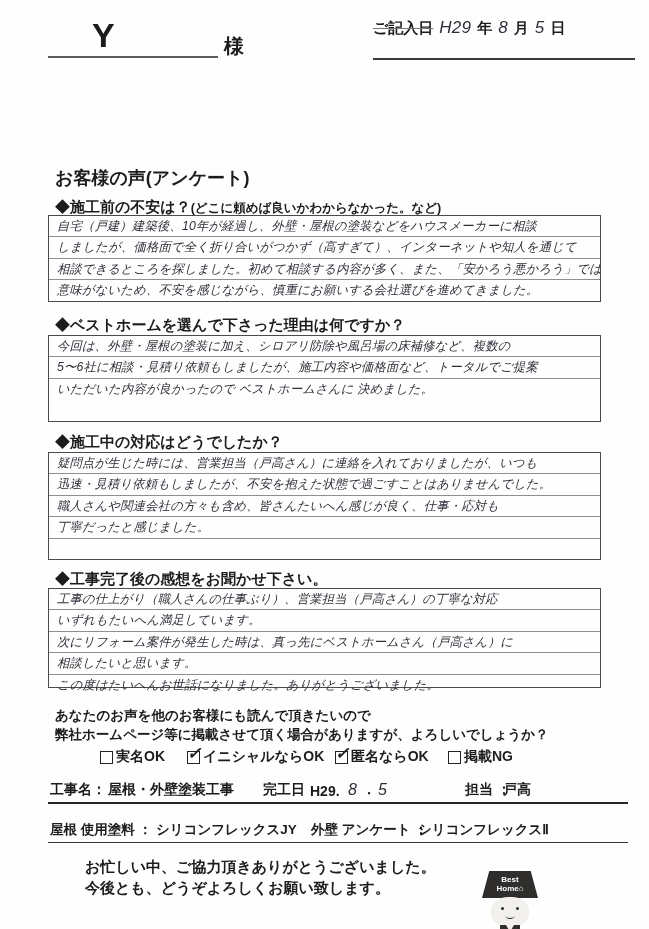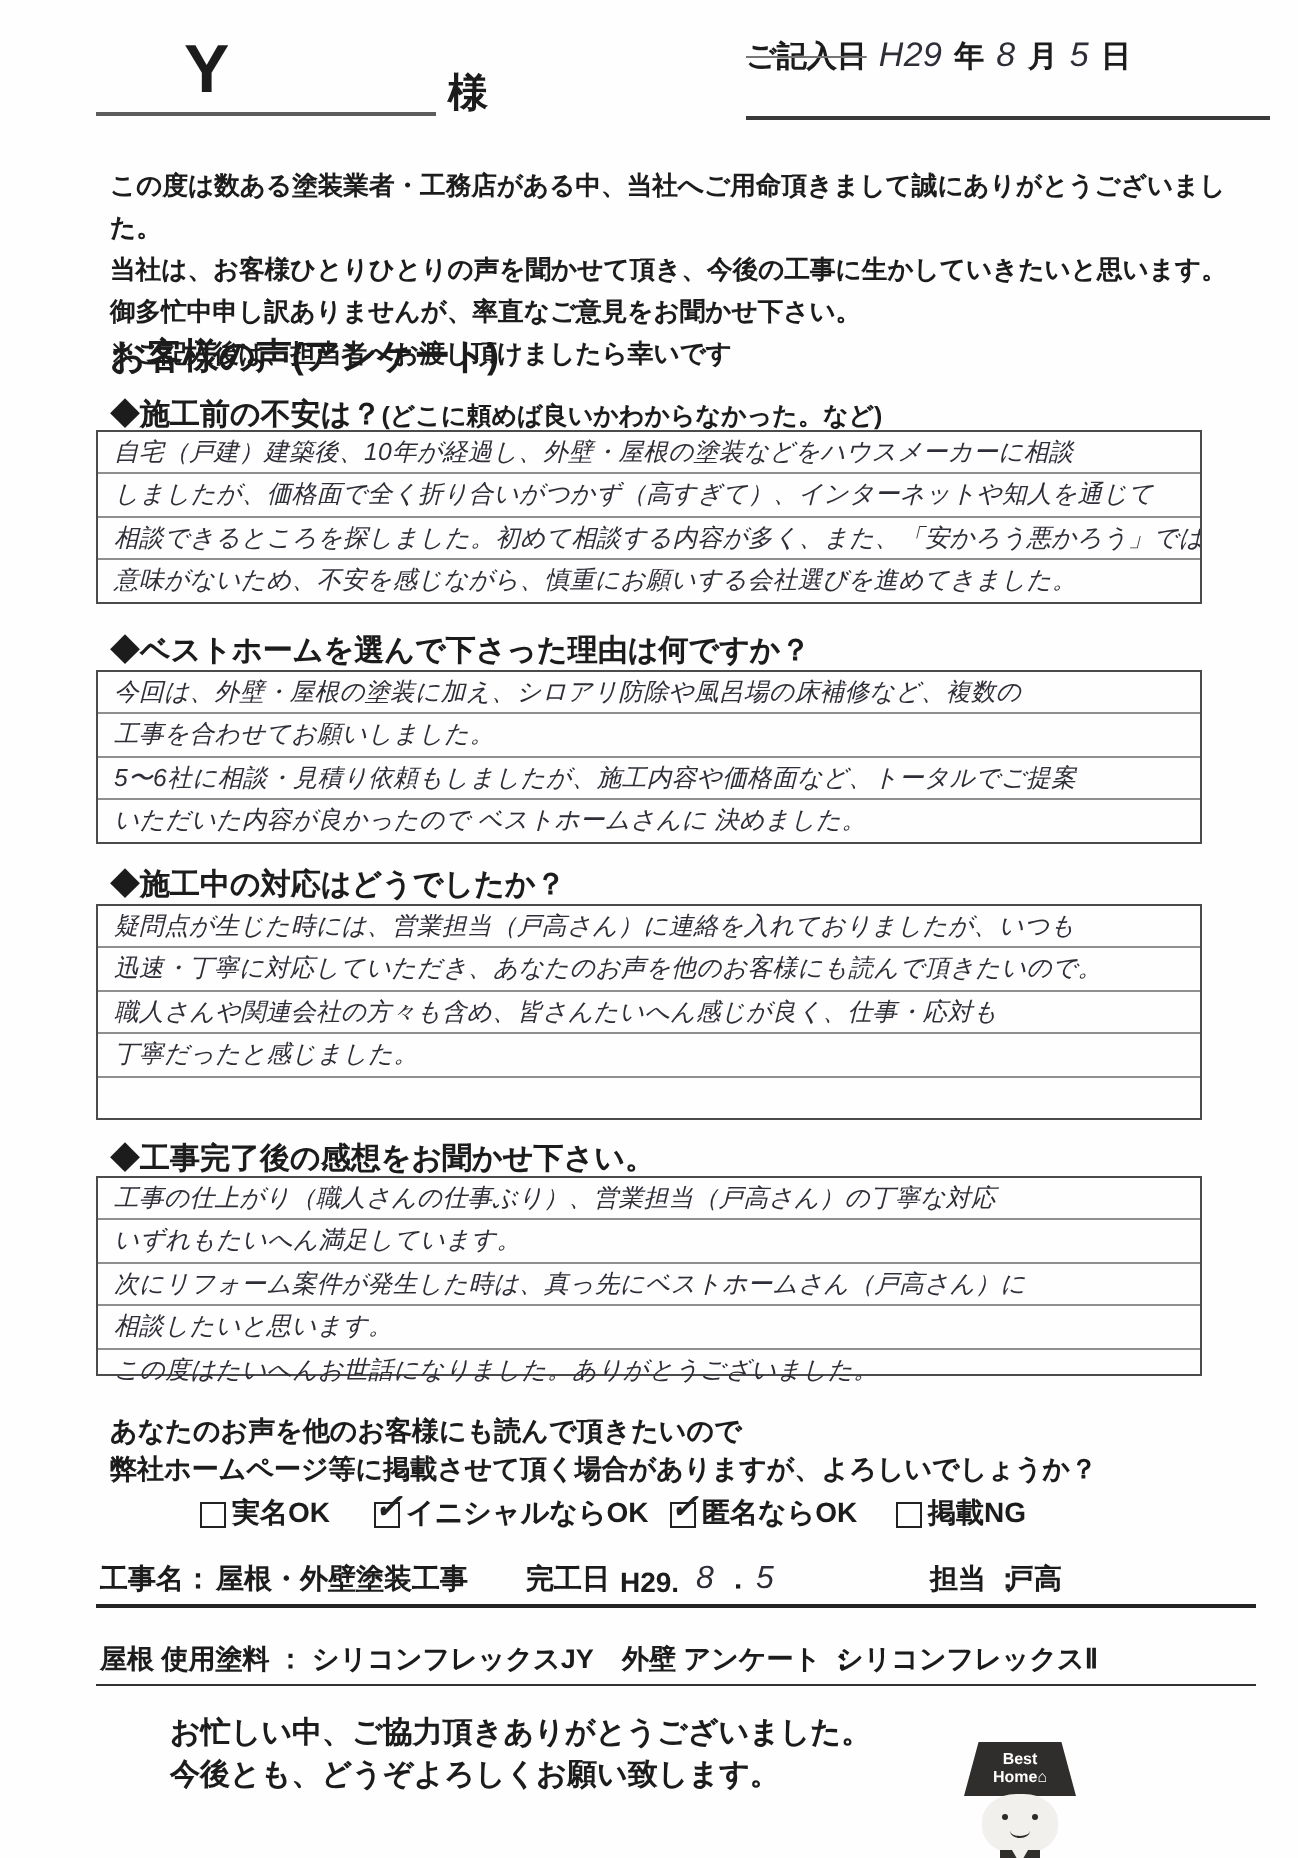--- a/index.html
+++ b/index.html
@@ -72,55 +72,48 @@
   <div class="abs date-row">
     <span class="lbl">ご記入日</span>
     <span class="hv hand">H29</span>
     <span class="lbl2">年</span>
     <span class="hv hand">8</span>
     <span class="lbl2">月</span>
     <span class="hv hand">5</span>
     <span class="lbl2">日</span>
   </div>
 
-  <div class="abs intro">
-    <div>この度は数ある塗装業者・工務店がある中、当社へご用命頂きまして誠にありがとうございました。</div>
-    <div>当社は、お客様ひとりひとりの声を聞かせて頂き、今後の工事に生かしていきたいと思います。</div>
-    <div>御多忙中申し訳ありませんが、率直なご意見をお聞かせ下さい。</div>
-    <div>※ご記入後は、担当者へお渡し頂けましたら幸いです</div>
-  </div>
 
   <div class="abs survey-title">お客様の声(アンケート)</div>
 
   <div class="abs" style="left:55px;top:198px;">
     <span class="sec-head">◆施工前の不安は？</span><span class="sec-note">(どこに頼めば良いかわからなかった。など)</span>
   </div>
   <div class="abs answer-box" style="top:215px;height:87px;">
     <div class="ans-row hand">自宅（戸建）建築後、10年が経過し、外壁・屋根の塗装などをハウスメーカーに相談</div>
     <div class="ans-row hand">しましたが、価格面で全く折り合いがつかず（高すぎて）、インターネットや知人を通じて</div>
     <div class="ans-row hand">相談できるところを探しました。初めて相談する内容が多く、また、「安かろう悪かろう」では</div>
     <div class="ans-row hand">意味がないため、不安を感じながら、慎重にお願いする会社選びを進めてきました。</div>
   </div>
 
   <div class="abs" style="left:55px;top:316px;">
     <span class="sec-head">◆ベストホームを選んで下さった理由は何ですか？</span>
   </div>
   <div class="abs answer-box" style="top:335px;height:87px;">
     <div class="ans-row hand">今回は、外壁・屋根の塗装に加え、シロアリ防除や風呂場の床補修など、複数の</div>
-    <div class="ans-row hand">工事を合わせてお願いしました。</div>
     <div class="ans-row hand">5〜6社に相談・見積り依頼もしましたが、施工内容や価格面など、トータルでご提案</div>
     <div class="ans-row hand">いただいた内容が良かったので ベストホームさんに 決めました。</div>
   </div>
 
   <div class="abs" style="left:55px;top:433px;">
     <span class="sec-head">◆施工中の対応はどうでしたか？</span>
   </div>
   <div class="abs answer-box" style="top:452px;height:108px;">
     <div class="ans-row hand">疑問点が生じた時には、営業担当（戸高さん）に連絡を入れておりましたが、いつも</div>
-    <div class="ans-row hand">迅速・丁寧に対応していただき、あなたのお声を他のお客様にも読んで頂きたいので。</div>
+    <div class="ans-row hand">迅速・見積り依頼もしましたが、不安を抱えた状態で過ごすことはありませんでした。</div>
     <div class="ans-row hand">職人さんや関連会社の方々も含め、皆さんたいへん感じが良く、仕事・応対も</div>
     <div class="ans-row hand">丁寧だったと感じました。</div>
     <div class="ans-row hand"></div>
   </div>
 
   <div class="abs" style="left:55px;top:570px;">
     <span class="sec-head">◆工事完了後の感想をお聞かせ下さい。</span>
   </div>
   <div class="abs answer-box" style="top:588px;height:100px;">
     <div class="ans-row hand">工事の仕上がり（職人さんの仕事ぶり）、営業担当（戸高さん）の丁寧な対応</div>

